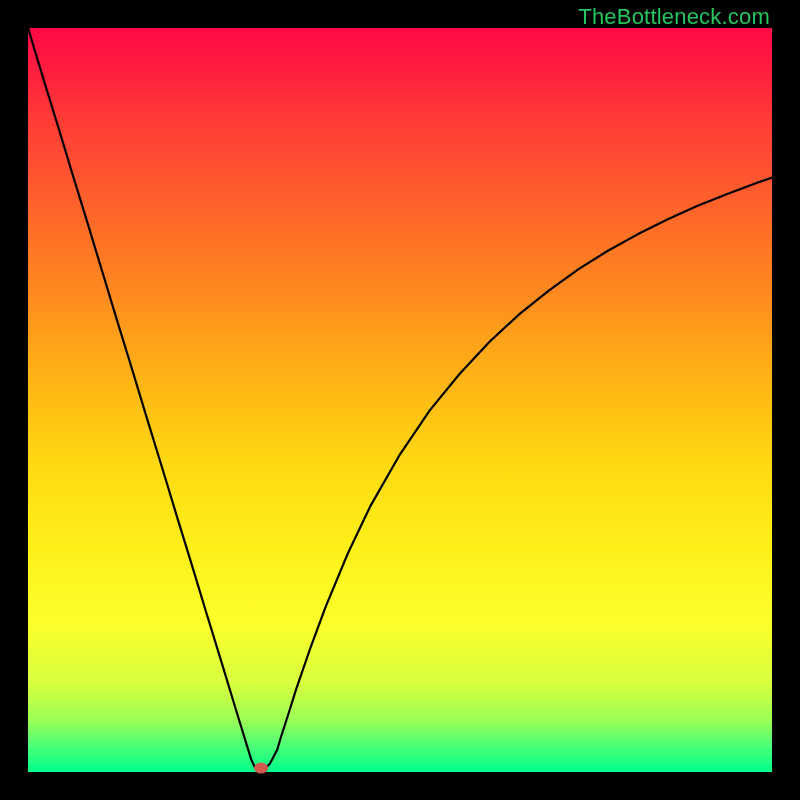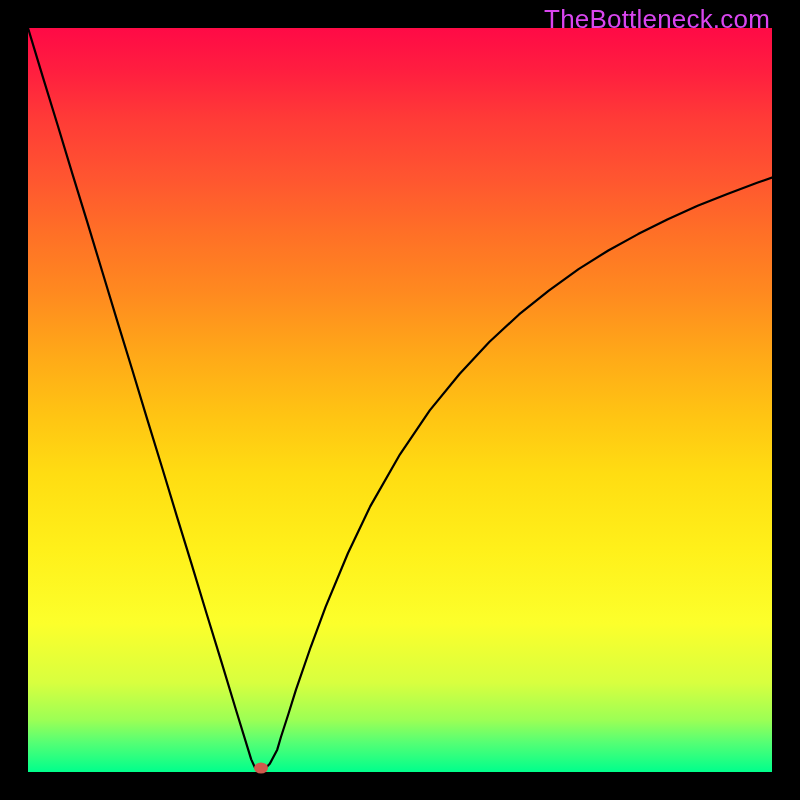--- a/index.html
+++ b/index.html
@@ -32,22 +32,22 @@
       #9cff55 93%,
       #56ff74 96%,
       #00ff8c 100%
     );
   }
   .watermark {
     position: absolute;
     top: 4px;
     right: 30px;
     font-family: Arial, Helvetica, sans-serif;
-    font-size: 26px;
-    color: #d946ef;
+    font-size: 22px;
+    color: #22c55e;
     letter-spacing: 0.2px;
   }
   .curve {
     position: absolute;
     left: 0;
     top: 0;
     width: 744px;
     height: 744px;
   }
   .dot {

